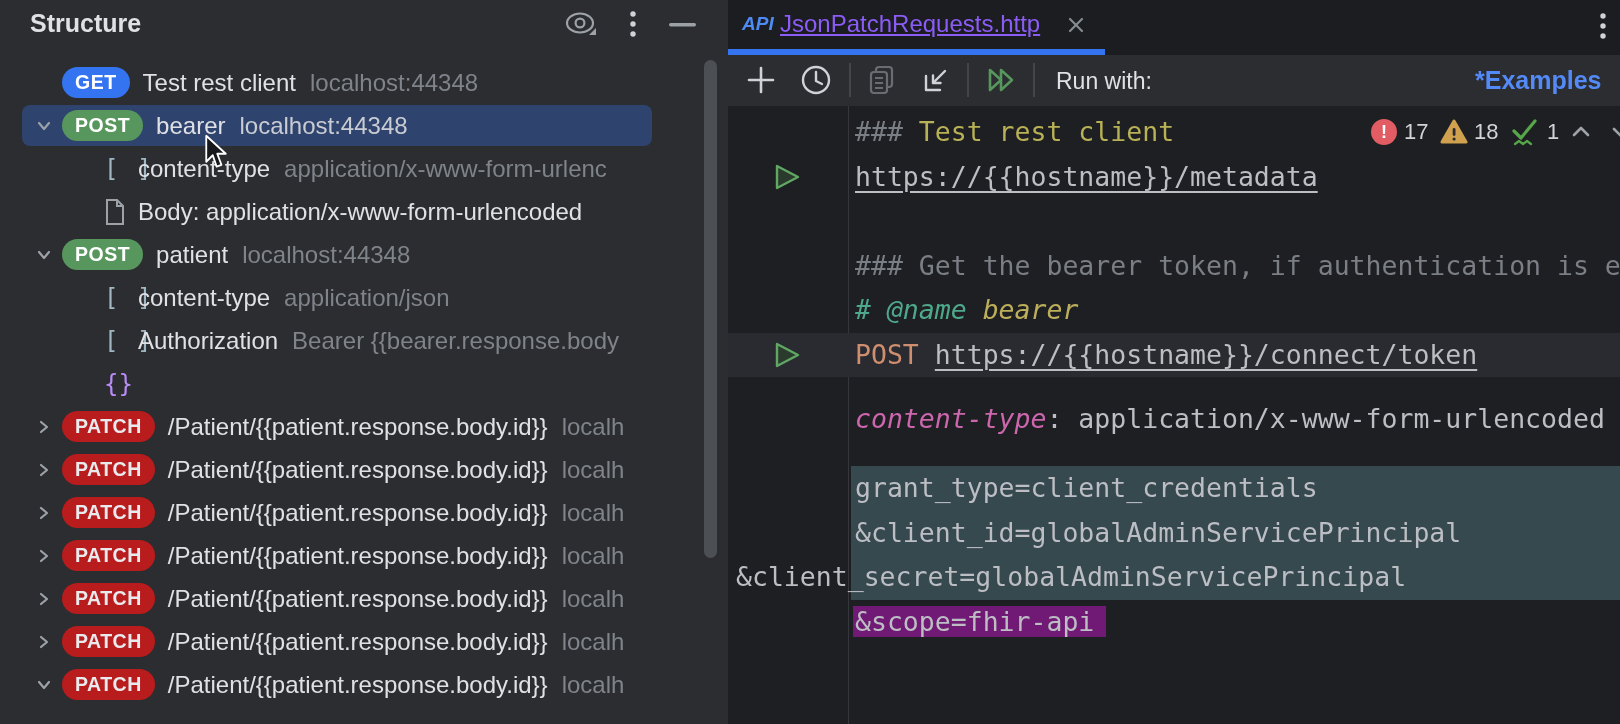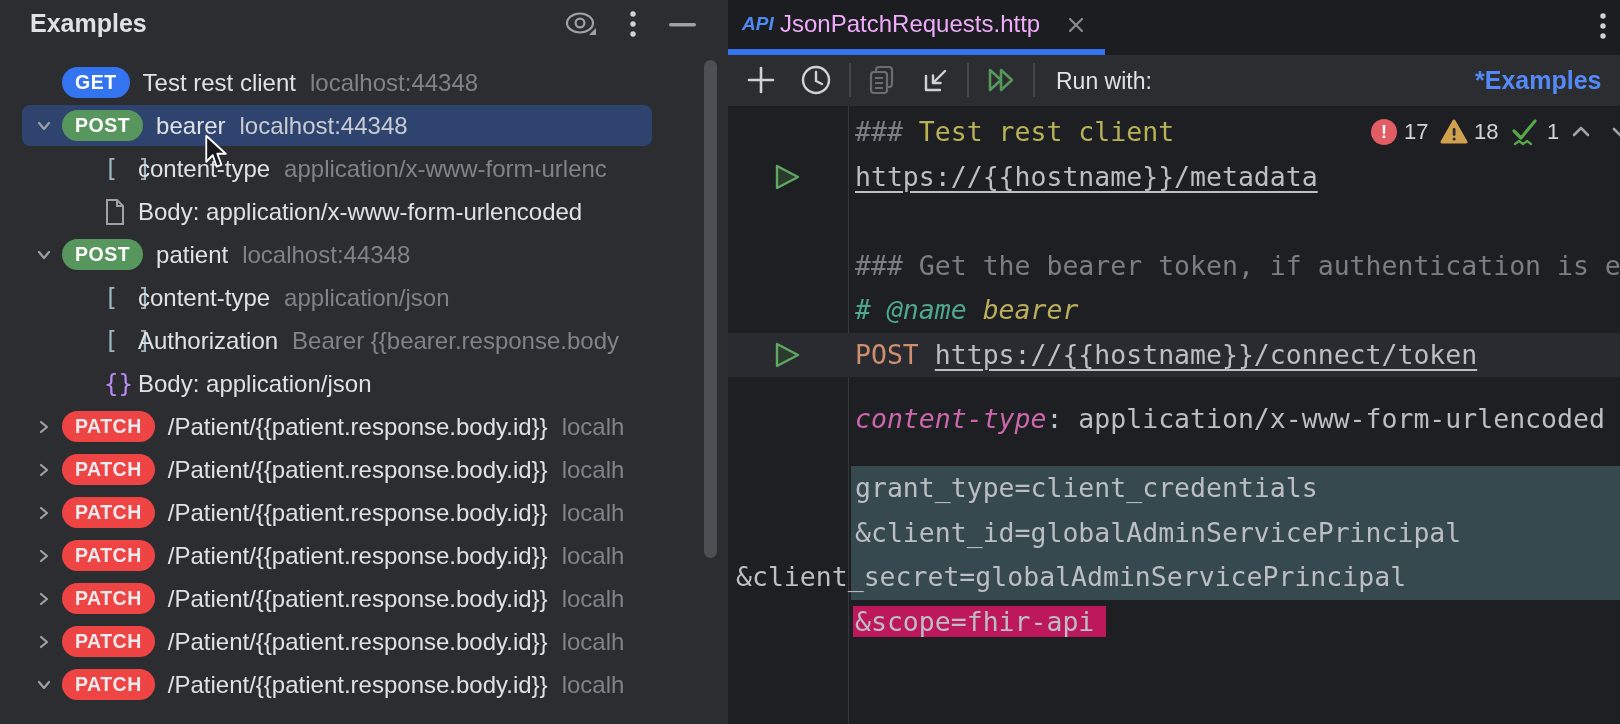--- a/index.html
+++ b/index.html
@@ -20,37 +20,37 @@
   .tree-row{position:relative;height:43px;display:flex;align-items:center;
             padding-left:26px;width:702px;overflow:hidden;white-space:nowrap;}
   .tree-row > *{position:relative;z-index:1;flex:none;}
   .tree-row.selected::before{content:'';position:absolute;left:22px;right:50px;top:1px;bottom:1px;
             background:#2e436e;border-radius:8px;z-index:0;}
   .chev{width:36px;height:36px;display:flex;align-items:center;justify-content:center;}
   .badge{height:31px;line-height:31px;border-radius:16px;padding:0 13px;margin-right:13px;
          font-size:19.5px;font-weight:bold;color:#ffffff;letter-spacing:.5px;}
   .b-get{background:#3574f0;}
   .b-post{background:#57965c;}
-  .b-patch{background:#ef4444;color:#e8eaed;}
+  .b-patch{background:#b91c1c;color:#e8eaed;}
   .tname{font-size:24px;color:#dfe1e5;margin-right:14px;}
   .tsec{font-size:24px;color:#7f838a;}
   .selected .tsec{color:#c9ccd2;}
   .tree-row.child{padding-left:104px;}
   .cicon{width:34px;font-family:"DejaVu Sans Mono",monospace;font-size:24px;display:flex;align-items:center;}
   .cicon.brk{color:#9fb6c3;letter-spacing:2px;}
   .cicon.brc{color:#b98bf5;}
 
   .vscroll{position:absolute;left:704px;top:60px;width:13px;height:498px;border-radius:7px;background:#4c4f54;}
 
   
   .editor-pane{position:absolute;left:728px;top:0;width:1064px;height:724px;background:#1e1f22;overflow:hidden;}
   .tabstrip{position:absolute;left:0;top:0;right:0;height:55px;background:#1b1d20;}
   .tab{position:absolute;left:0;top:0;width:377px;height:55px;}
   .tab-type{position:absolute;left:14px;top:13px;font-size:19px;font-weight:bold;color:#4e8bf5;font-style:italic;}
-  .tab-title{position:absolute;left:52px;top:10px;font-size:24px;color:#f0abfc;}
+  .tab-title{position:absolute;left:52px;top:10px;font-size:24px;color:#8b5cf6;text-decoration:underline;}
   .tab-close{position:absolute;left:338px;top:15px;width:20px;height:20px;}
   .tab-underline{position:absolute;left:0;top:49px;width:377px;height:6px;background:#3574f0;}
   .tabbar-kebab{position:absolute;left:870px;top:12px;width:16px;height:32px;}
 
   .toolbar{position:absolute;left:0;top:55px;right:0;height:51px;background:#2b2d30;}
   .tbicon{position:absolute;top:9px;width:32px;height:32px;display:flex;align-items:center;justify-content:center;}
   .tbsep{position:absolute;top:8px;width:2px;height:34px;background:#43454a;}
   .runwith{position:absolute;left:328px;top:13px;font-size:23px;color:#dfe1e5;}
   .envbox{position:absolute;left:432px;top:5px;width:236px;height:40px;border:2px solid #4e5157;border-radius:9px;}
   .envtext{position:absolute;left:24px;top:6px;font-size:23px;color:#dfe1e5;}
@@ -58,21 +58,21 @@
             border-left:8px solid transparent;border-right:8px solid transparent;border-top:9px solid #9da2a8;}
   .examples{position:absolute;left:747px;top:11px;font-size:25px;font-weight:bold;color:#548af7;text-align:right;}
 
   .code-area{position:absolute;left:0;top:106px;right:0;bottom:0;overflow:hidden;}
   .gutter-divider{position:absolute;left:120px;top:0;bottom:0;width:1px;background:#35373c;}
   .line{position:absolute;left:0;right:0;height:44.5px;line-height:44.5px;padding-left:127px;
         font-family:"DejaVu Sans Mono",monospace;font-size:26.5px;white-space:pre;}
   .line > span{position:relative;z-index:1;}
   .line.current{background:#2a2b31;}
   .line.sel-full::before{content:'';position:absolute;left:123px;right:8px;top:0;bottom:0;background:#35494f;z-index:0;}
-  .selbg{background:#be185d;padding-right:12px;margin-left:-2px;padding-left:2px;}
+  .selbg{background:#701a75;padding-right:12px;margin-left:-2px;padding-left:2px;}
   .s-comment{color:#7a7e85;}
   .s-request-name{color:#b8b156;}
   .s-url{color:#bcbec4;text-decoration:underline;text-underline-offset:5px;text-decoration-thickness:1.5px;}
   .s-method{color:#cf8e6d;}
   .s-meta{color:#4ea88b;font-style:italic;}
   .s-meta-value{color:#bcae5a;font-style:italic;}
   .s-header-name{color:#cc66ad;font-style:italic;}
   .s-plain{color:#bcbec4;}
   .gplay{position:absolute;left:45px;width:28px;height:28px;}
 
@@ -84,21 +84,21 @@
 
   .mouse-cursor{position:absolute;left:203px;top:134px;z-index:50;}
 </style>
 </head>
 <body>
 
 <div id="screen">
 
   <div class="structure-panel">
     <div class="panel-header">
-      <span class="panel-title">Examples</span>
+      <span class="panel-title">Structure</span>
       <span class="hicon eye-btn">
         <svg width="38" height="34" viewBox="0 0 38 34">
           <ellipse cx="19" cy="15" rx="13" ry="9.5" fill="none" stroke="#9da2a8" stroke-width="2.2"></ellipse>
           <circle cx="19" cy="15" r="4.4" fill="none" stroke="#9da2a8" stroke-width="2.2"></circle>
           <polygon points="28,27 35,27 35,20" fill="#9da2a8"></polygon>
         </svg>
       </span>
       <span class="hicon kebab-btn">
         <svg width="10" height="30" viewBox="0 0 10 30">
           <circle cx="5" cy="4" r="2.7" fill="#cfd2d8"></circle>
@@ -158,21 +158,20 @@
           <span class="tname">content-type</span>
           <span class="tsec">application/json</span>
         </div>
         <div class="tree-row child">
           <span class="cicon brk">[ ]</span>
           <span class="tname">Authorization</span>
           <span class="tsec">Bearer {{bearer.response.body</span>
         </div>
         <div class="tree-row child">
           <span class="cicon brc">{}</span>
-          <span class="tname">Body: application/json</span>
         </div>
         <div class="tree-row">
           <span class="chev">
             <svg width="16" height="16" viewBox="0 0 16 16">
               <polyline points="5,3 11,8 5,13" fill="none" stroke="#9da2a8" stroke-width="2.2" stroke-linecap="round" stroke-linejoin="round"></polyline>
             </svg>
           </span>
           <span class="badge b-patch">PATCH</span>
           <span class="tname">/Patient/{{patient.response.body.id}}</span>
           <span class="tsec">localh</span>

